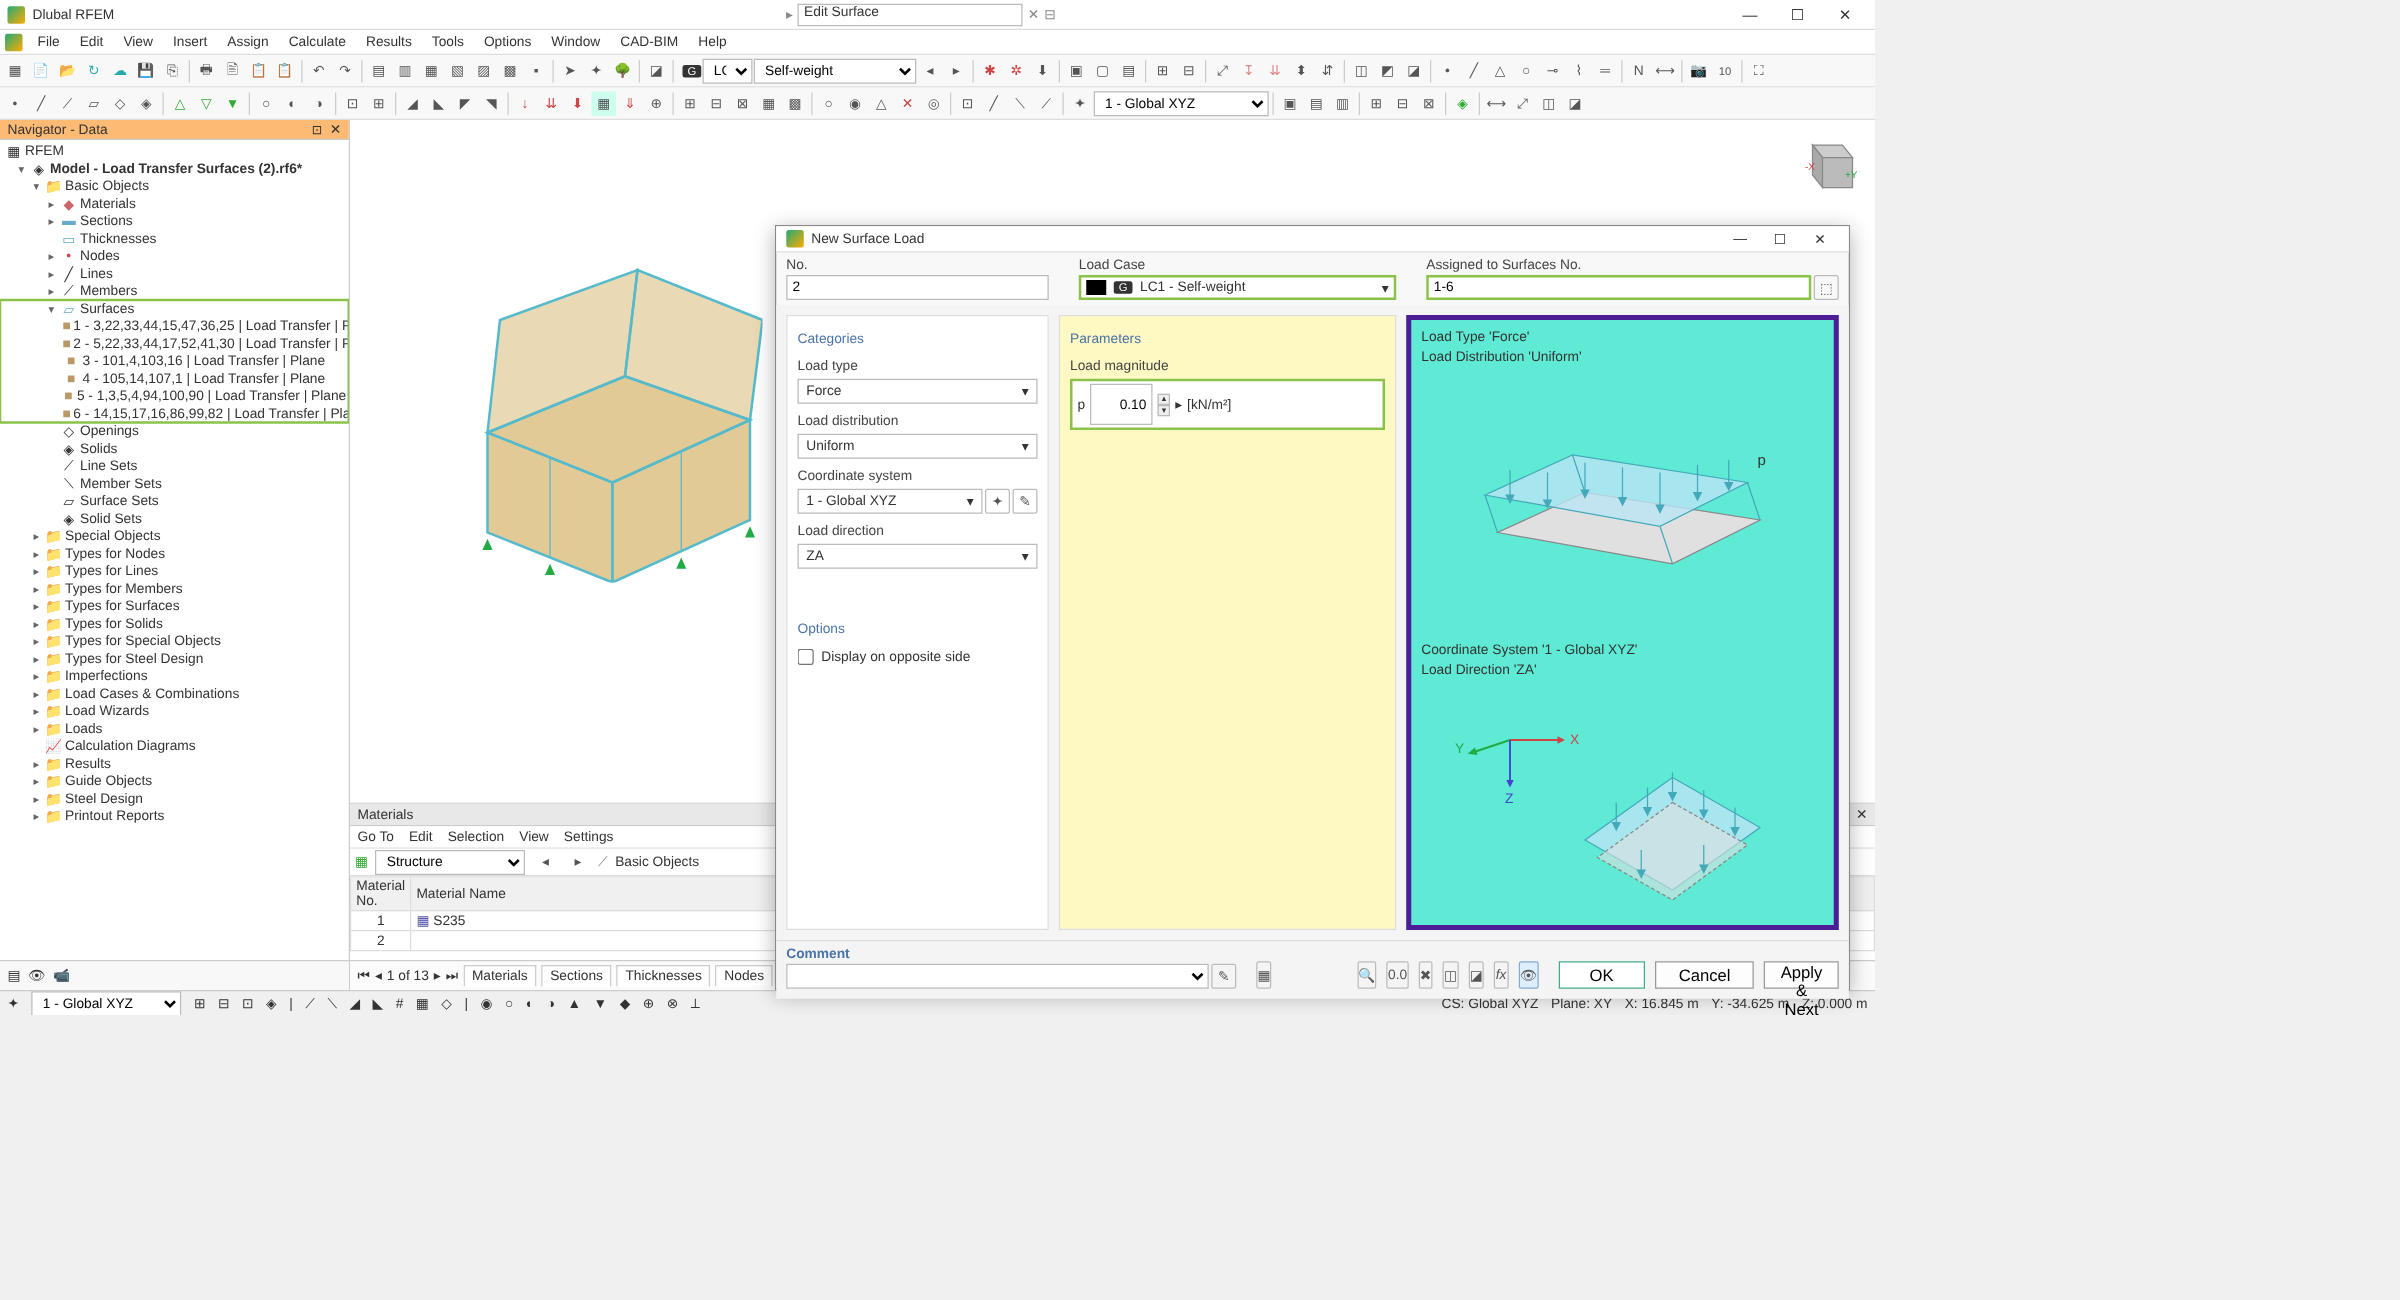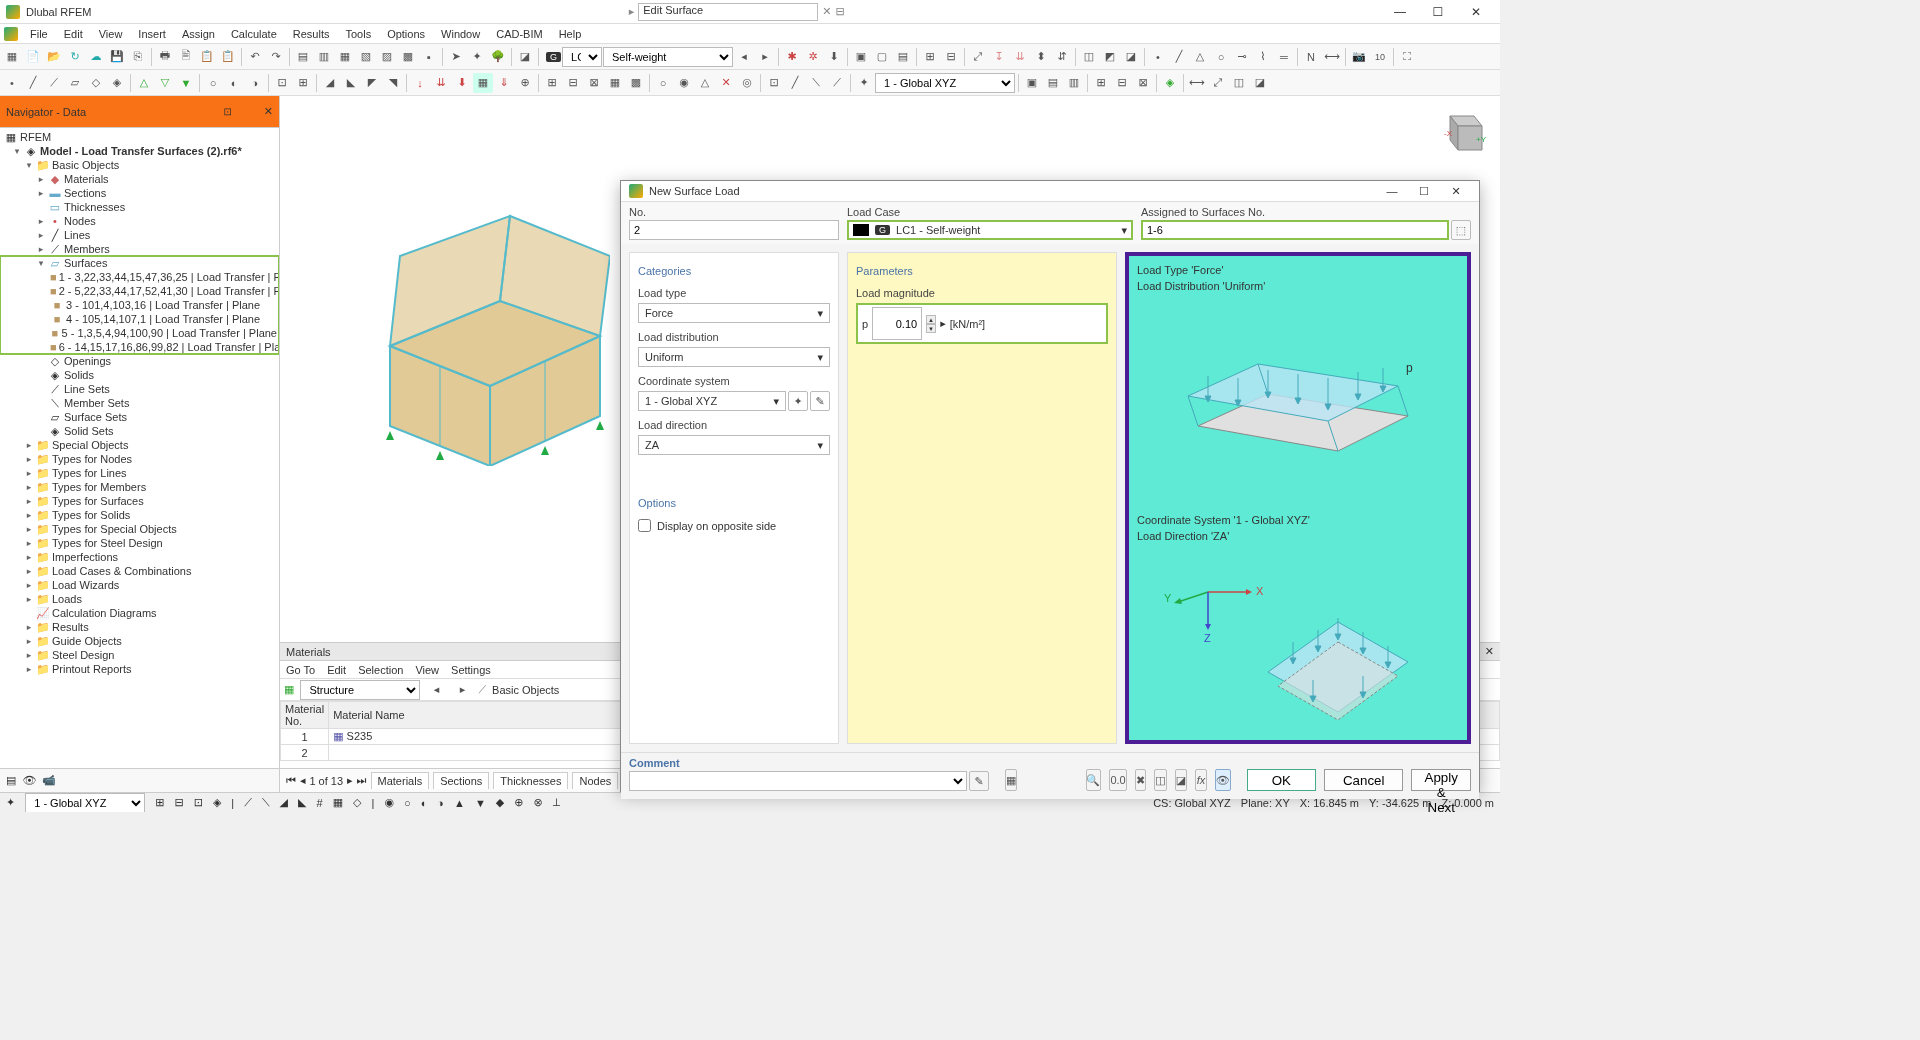--- a/index.html
+++ b/index.html
@@ -21,21 +21,21 @@
 
 
 .toolbar { height: 26px; background: #f8f8f8; display: flex; align-items: center; padding: 0 2px; border-bottom: 1px solid #ddd; gap: 1px; }
 .tb-btn { width: 20px; height: 20px; display: flex; align-items: center; justify-content: center; font-size: 11px; cursor: pointer; border: 1px solid transparent; border-radius: 2px; color: #555; }
 .tb-sep { width: 1px; height: 18px; background: #ccc; margin: 0 2px; }
 .tb-combo { height: 20px; border: 1px solid #bbb; background: #fff; font-size: 11px; padding: 0 4px; }
 
 
 .main { display: flex; height: calc(100% - 24px - 20px - 26px - 26px - 20px); }
 .nav-panel { width: 280px; background: #fff; border-right: 1px solid #ccc; display: flex; flex-direction: column; }
-.nav-title { height: 32px; background: #f97316; border-bottom: 1px solid #ccc; display: flex; align-items: center; padding: 0 6px; font-weight: normal; gap: 26px; }
+.nav-title { height: 16px; background: #fdba74; border-bottom: 1px solid #ccc; display: flex; align-items: center; padding: 0 6px; font-weight: normal; }
 .nav-title .pin { margin-left: auto; cursor: pointer; font-size: 10px; }
 .nav-title .close-x { margin-left: 6px; cursor: pointer; }
 .tree { flex: 1; overflow: auto; padding: 2px 0; }
 .tree-item { display: flex; align-items: center; height: 14px; padding: 0 2px; cursor: pointer; white-space: nowrap; }
 .tree-item .chev { width: 10px; text-align: center; color: #666; font-size: 9px; }
 .tree-item .ico { width: 14px; height: 12px; margin: 0 2px; display: flex; align-items: center; justify-content: center; }
 .fold { color: #e6c068; }
 .surfaces-hl { outline: 2px solid #8bc34a; outline-offset: -1px; }
 .ind-1 { padding-left: 12px; } .ind-2 { padding-left: 24px; } .ind-3 { padding-left: 36px; } .ind-4 { padding-left: 48px; }
 
@@ -60,21 +60,21 @@
 
 .statusbar { height: 20px; background: #f0f0f0; border-top: 1px solid #ccc; display: flex; align-items: center; padding: 0 6px; gap: 10px; font-size: 11px; }
 .statusbar .sp { flex: 1; }
 
 
 .dialog { position: absolute; left: 620px; top: 180px; width: 860px; height: 612px; background: #f8f8f8; border: 1px solid #888; box-shadow: 0 4px 16px rgba(0,0,0,.3); display: flex; flex-direction: column; }
 .dlg-title { height: 26px; display: flex; align-items: center; padding: 0 8px; background: #fff; border-bottom: 1px solid #ddd; }
 .dlg-title .ico { width: 14px; height: 14px; background: linear-gradient(135deg,#2a7,#fa0); border-radius: 2px; margin-right: 6px; }
 .dlg-title .wc { margin-left: auto; display: flex; gap: 2px; }
 .dlg-title .wc .b { width: 30px; height: 20px; display: flex; align-items: center; justify-content: center; cursor: pointer; }
-.dlg-top { height: 44px; display: flex; gap: 8px; padding: 4px 8px; }
+.dlg-top { height: 44px; display: flex; gap: 24px; padding: 4px 8px; }
 .dlg-field { display: flex; flex-direction: column; gap: 2px; }
 .dlg-field label { font-size: 11px; color: #444; }
 .dlg-field .inp { height: 20px; border: 1px solid #bbb; background: #fff; padding: 0 4px; font-size: 11px; }
 .hl-green { border: 2px solid #8bc34a !important; }
 .lc-combo { display: flex; align-items: center; height: 20px; border: 1px solid #bbb; background: #fff; padding: 0 4px; gap: 6px; }
 .lc-badge { background: #333; color: #fff; font-size: 9px; padding: 0 4px; border-radius: 2px; }
 .dlg-tabs { height: 24px; display: flex; align-items: flex-end; padding: 0 8px; border-bottom: 1px solid #ccc; background: #f4f4f4; }
 .dlg-tab { padding: 4px 14px; border: 1px solid #ccc; border-bottom: none; background: #fff; font-size: 11px; cursor: pointer; }
 .dlg-body { flex: 1; display: flex; padding: 8px; gap: 8px; background: #f4f4f4; }
 .dlg-col { display: flex; flex-direction: column; gap: 4px; }

